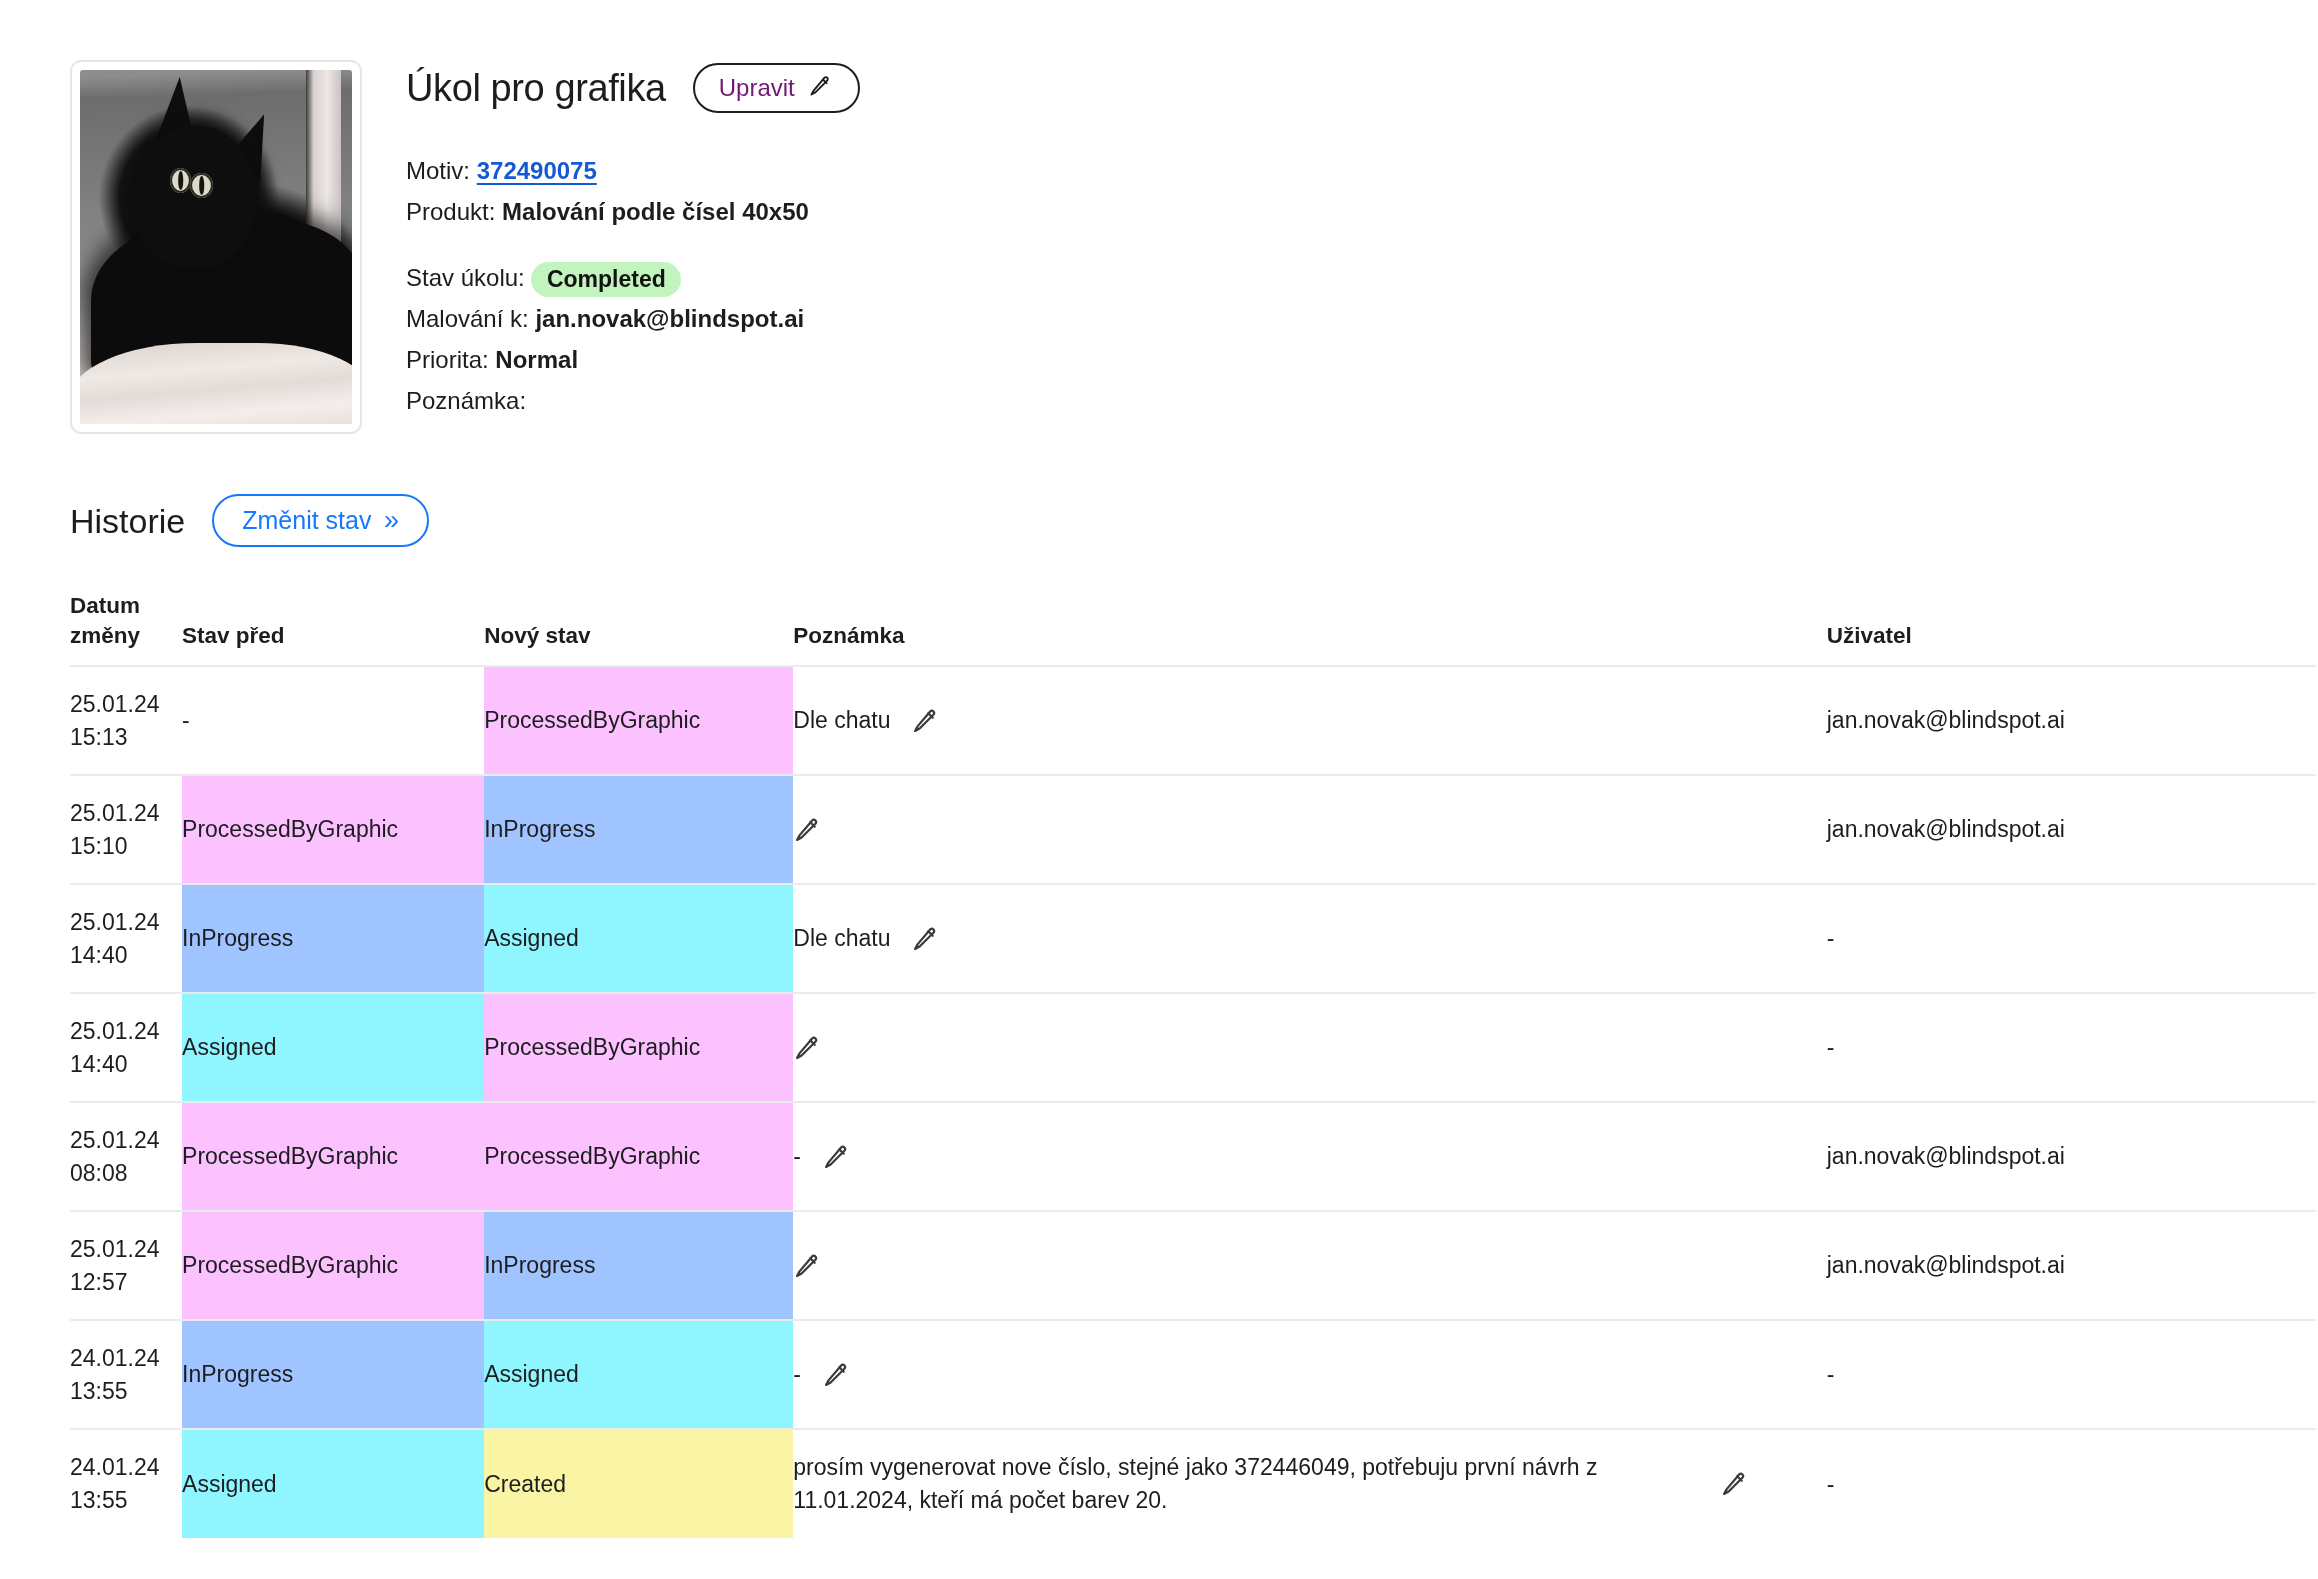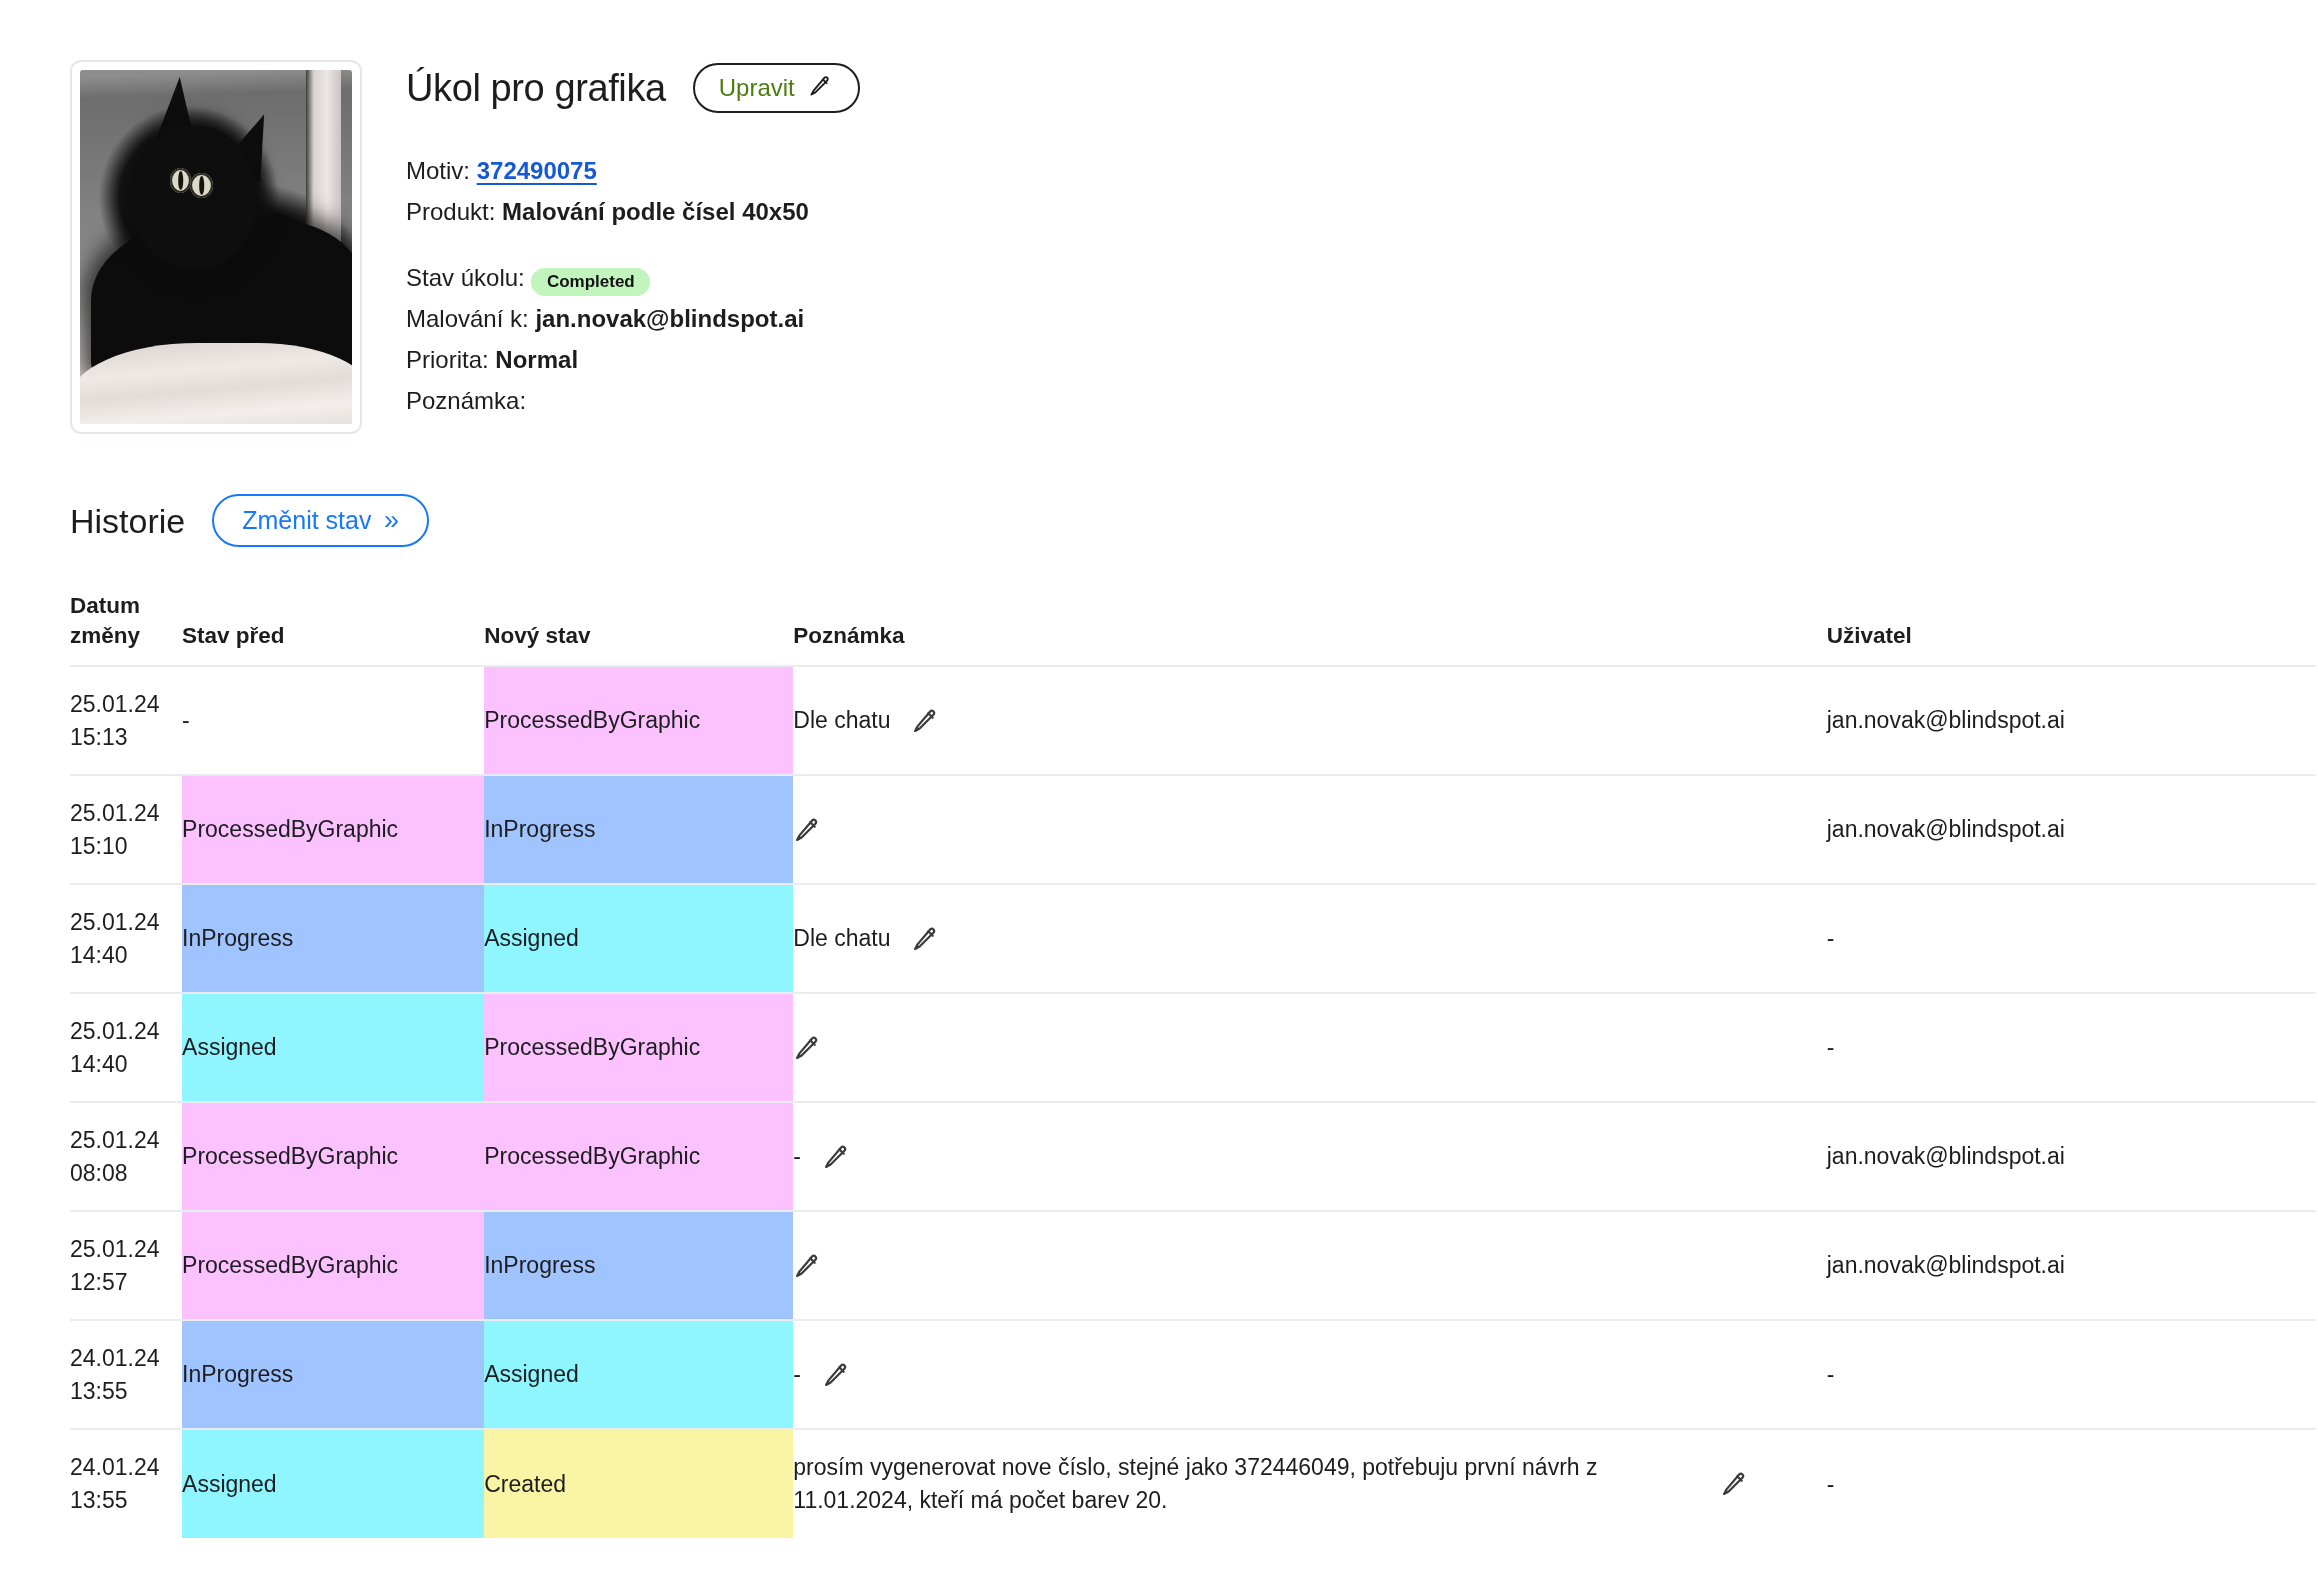--- a/index.html
+++ b/index.html
@@ -135,21 +135,21 @@
   }
   .edit-btn {
     display: inline-flex;
     align-items: center;
     gap: 11.2px;
     border: 2.1px solid #1d1d1f;
     border-radius: 28px;
     padding: 9px 24px;
     font-size: 24px;
     background: #fff;
-    color: #4d7c0f;
+    color: #701a75;
     cursor: pointer;
     line-height: 1;
   }
 
   .meta-line {
     font-size: 24px;
     line-height: 41px;
     white-space: nowrap;
   }
   .meta-line .lbl { font-weight: 400; }
@@ -163,21 +163,21 @@
     cursor: pointer;
   }
   .gap-block { height: 25px; }
 
   .badge {
     display: inline-block;
     background: #c2f5bd;
     color: #121212;
     border-radius: 19.7px;
     padding: 3.5px 15.5px;
-    font-size: 17px;
+    font-size: 23px;
     font-weight: 700;
     line-height: 1.25;
     vertical-align: -1.4px;
   }
 
   
   .history-head {
     display: flex;
     align-items: center;
     gap: 27px;

